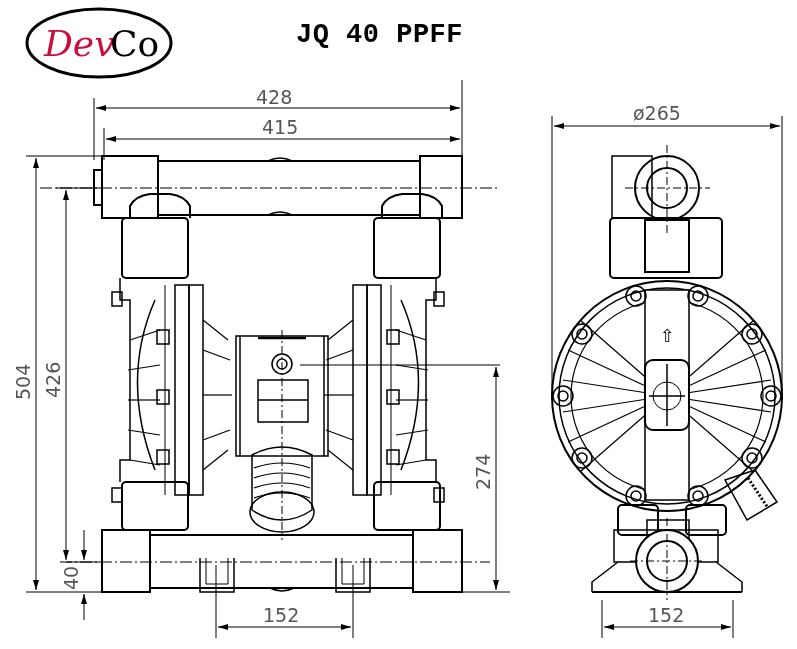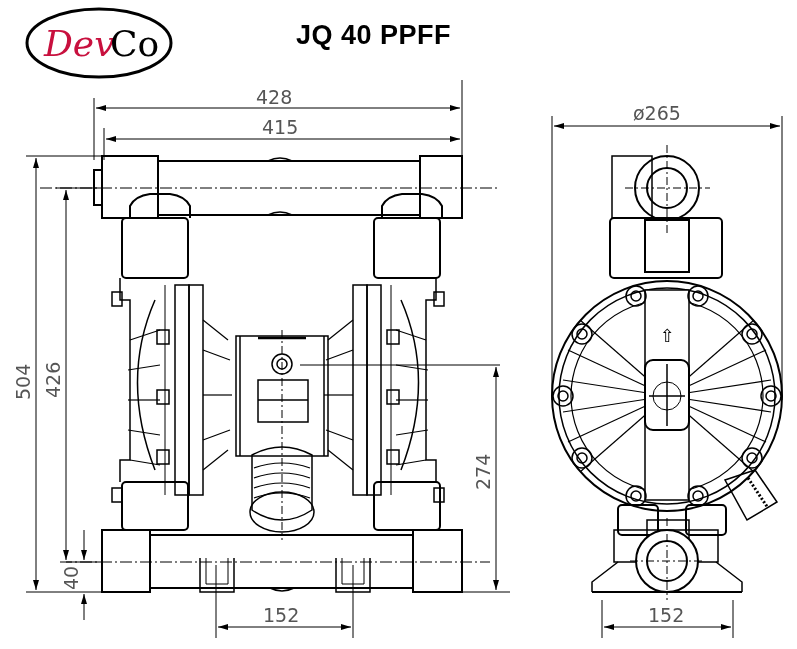--- a/index.html
+++ b/index.html
@@ -1,19 +1,19 @@
 <!DOCTYPE html>
 <html><head>
 <meta charset="utf-8">
 <style>
   html,body{margin:0;padding:0;background:#fff;}
   body{width:797px;height:649px;position:relative;overflow:hidden;font-family:"DejaVu Sans",sans-serif;}
   #logo{position:absolute;left:24px;top:6px;width:150px;height:74px;}
   #logo svg{width:100%;height:100%;}
-  #title{position:absolute;left:296px;top:20px;font-family:Liberation Sans, sans-serif;font-weight:bold;font-size:27px;color:#000;letter-spacing:0.5px;}
+  #title{position:absolute;left:296px;top:20px;font-family:Liberation Mono, monospace;font-weight:bold;font-size:27px;color:#000;letter-spacing:0.5px;}
   #drawing{position:absolute;left:0;top:0;width:797px;height:649px;}
   .dimtxt{font-family:"DejaVu Sans",sans-serif;font-size:19px;fill:#555;font-weight:normal;}
 </style>
 </head>
 <body>
 
 <div id="logo">
   <svg viewBox="0 0 150 74">
     <ellipse cx="75" cy="37" rx="72" ry="34" fill="#fff" stroke="#000" stroke-width="3"></ellipse>
     <text x="20" y="50" font-family="DejaVu Serif, serif" font-style="italic" font-size="36" fill="#c8103e">Dev</text>

